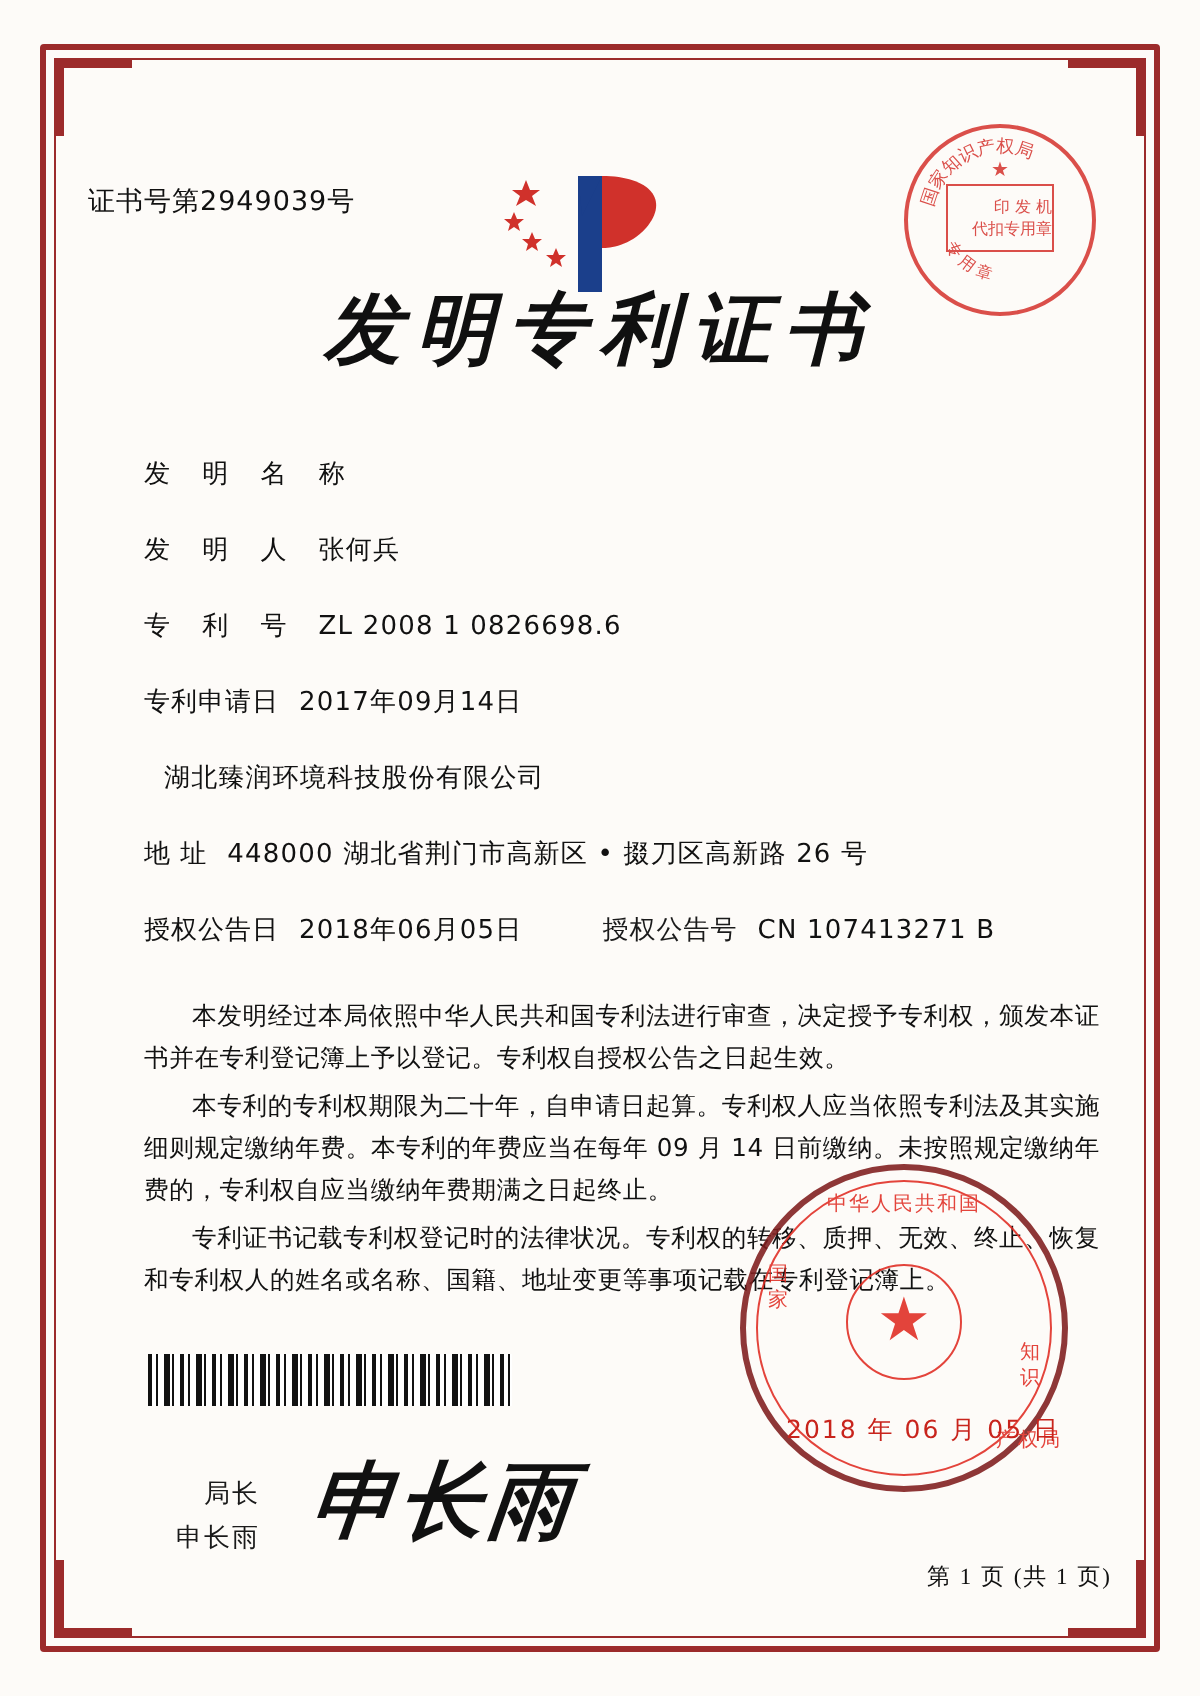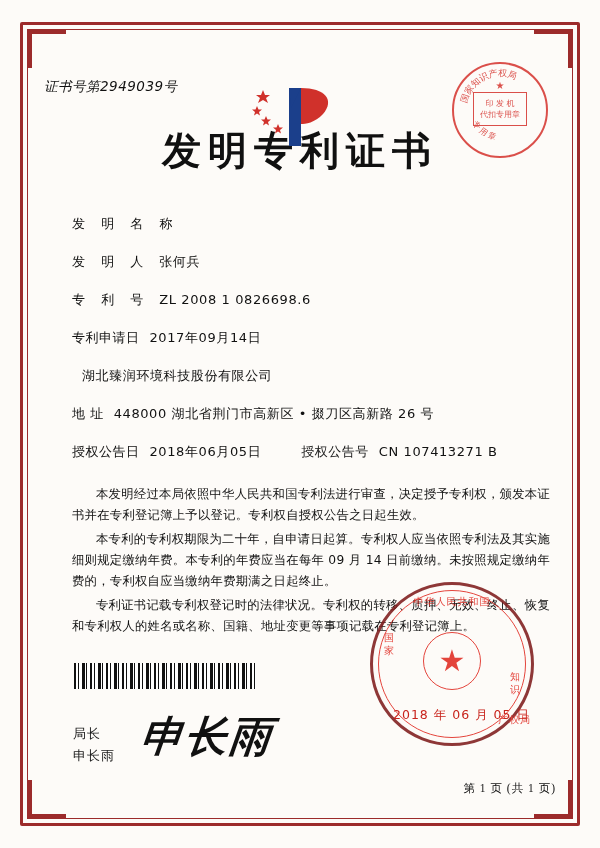--- a/index.html
+++ b/index.html
@@ -57,22 +57,21 @@
     left: 44px;
     top: 60px;
     right: 44px;
     bottom: 44px;
   }
 
   .cert-no {
     font-size: 13.5px;
     letter-spacing: 0.5px;
     color: #111;
-    margin-top: 18px;
-    font-style: italic;
+    margin-top: 32px;
   }
 
   
   .logo-wrap {
     position: absolute;
     left: 50%;
     top: 14px;
     transform: translateX(-50%);
     width: 110px;
     height: 74px;
@@ -92,21 +91,21 @@
   }
   .seal-top .seal-inner {
     position: absolute;
     left: 19px;
     top: 28px;
     width: 54px;
     height: 34px;
     border: 1.5px solid #d5322c;
     font-size: 8px;
     line-height: 11px;
-    text-align: center;
+    text-align: right;
     padding-top: 5px;
     box-sizing: border-box;
     letter-spacing: 0;
   }
   .seal-top .arc {
     position: absolute;
     left: 0; top: 0; width: 100%; height: 100%;
     font-size: 8px;
   }
   .seal-star {
@@ -120,20 +119,21 @@
 
   
   .title {
     text-align: center;
     font-family: "DejaVu Serif", "Liberation Serif", serif;
     font-size: 39px;
     font-weight: bold;
     letter-spacing: 7px;
     margin-top: 28px;
     color: #101010;
+    font-style: italic;
   }
 
   
   .fields {
     margin-top: 36px;
     padding-left: 28px;
   }
   .row {
     display: flex;
     align-items: baseline;
@@ -186,22 +186,23 @@
         #111 0px, #111 2px, #fff 2px, #fff 4px,
         #111 4px, #111 5px, #fff 5px, #fff 8px,
         #111 8px, #111 11px, #fff 11px, #fff 12px,
         #111 12px, #111 13px, #fff 13px, #fff 16px);
   }
 
   
   .sig-block {
     position: relative;
     margin-top: 18px;
-    margin-left: 29px;
+    margin-left: 44px;
     height: 80px;
+    text-align: right;
   }
   .sig-labels {
     position: absolute;
     left: 0;
     top: 16px;
     font-size: 13px;
     line-height: 22px;
     letter-spacing: 1px;
   }
   .sig-hand {

